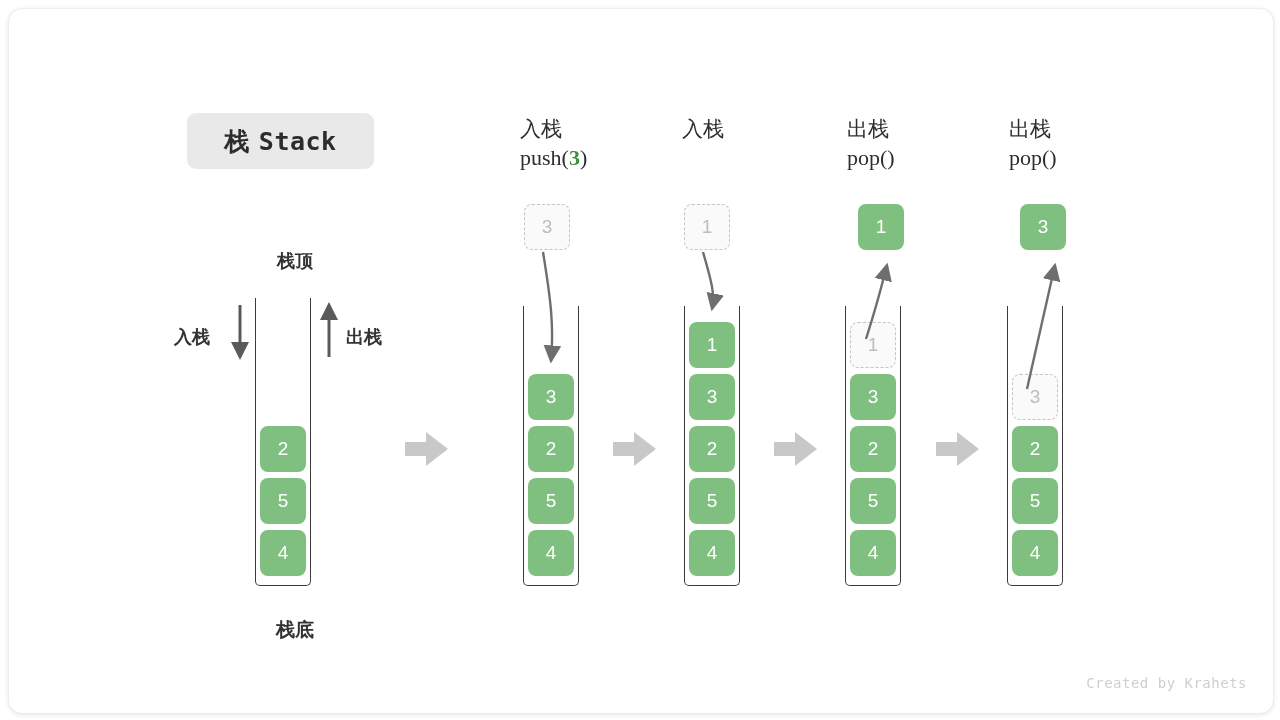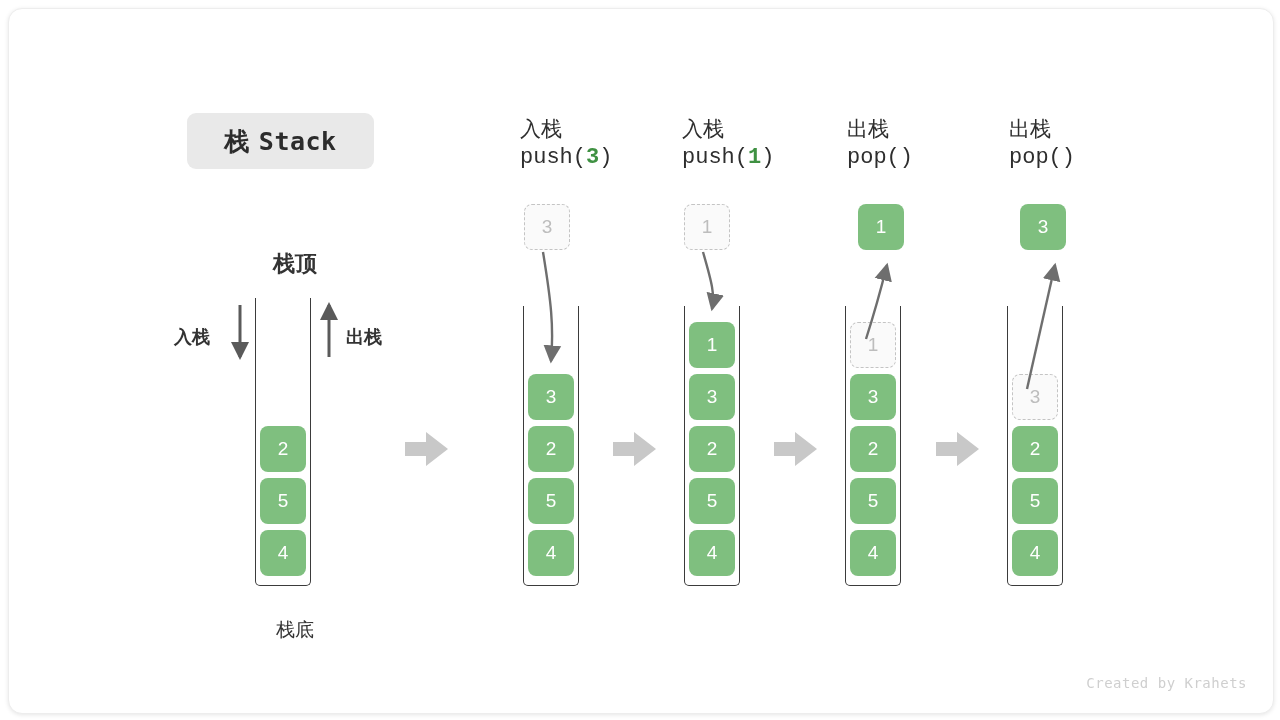--- a/index.html
+++ b/index.html
@@ -22,25 +22,25 @@
     display:flex;align-items:center;justify-content:center;
     font-family:"DejaVu Sans Mono","Liberation Mono",monospace;
     font-size:25px;color:#2c2c2c;letter-spacing:0.5px;
   }
   .title-chip .cn{font-weight:bold;font-family:"DejaVu Sans","Liberation Sans",sans-serif;font-size:25px;}
   .title-chip .en{font-weight:bold;margin-left:9px;}
 
   
   .lbl-top{
     position:absolute;left:246px;top:240px;width:80px;text-align:center;
-    font-size:22px;font-weight:bold;color:#333333;
+    font-size:18px;font-weight:bold;color:#333333;
   }
   .lbl-bottom{
     position:absolute;left:246px;top:608px;width:80px;text-align:center;
-    font-size:19px;font-weight:normal;color:#333333;
+    font-size:19px;font-weight:bold;color:#333333;
   }
   .lbl-push-side{
     position:absolute;left:165px;top:316px;
     font-size:18px;font-weight:bold;color:#333333;
   }
   .lbl-pop-side{
     position:absolute;left:337px;top:316px;
     font-size:18px;font-weight:bold;color:#333333;
   }
 
@@ -70,21 +70,21 @@
   .col-cap{
     position:absolute;width:150px;text-align:left;
     line-height:1.34;
   }
   .col-cap .cn{
     display:block;font-size:21px;font-weight:normal;color:#2e2e2e;
     font-family:"DejaVu Sans","Liberation Sans",sans-serif;
   }
   .col-cap .code{
     display:block;font-size:22px;color:#2e2e2e;
-    font-family:Liberation Mono, monospace;
+    font-family:Liberation Serif, serif;
   }
   .col-cap .code .arg{color:#3f9142;font-weight:bold;}
 
   
   .overlay{position:absolute;left:0;top:0;width:1264px;height:704px;pointer-events:none;}
 
   
   .footer{
     position:absolute;right:26px;bottom:22px;
     font-family:"DejaVu Sans Mono","Liberation Mono",monospace;
@@ -134,21 +134,20 @@
   </div>
   <div class="cell solid" style="left:519px;top:469px;">
     <span>5</span>
   </div>
   <div class="cell solid" style="left:519px;top:521px;">
     <span>4</span>
   </div>
 
   <div class="col-cap" style="left:673px;top:106px;">
     <span class="cn">入栈</span>
-    <span class="code"><span>push(</span><span class="arg">1</span><span>)</span></span>
   </div>
   <div class="cell ghost" style="left:675px;top:195px;">
     <span>1</span>
   </div>
   <div class="stack-box" style="left:675px;top:297px;width:56px;height:280px;"></div>
   <div class="cell solid" style="left:680px;top:313px;">
     <span>1</span>
   </div>
   <div class="cell solid" style="left:680px;top:365px;">
     <span>3</span>

